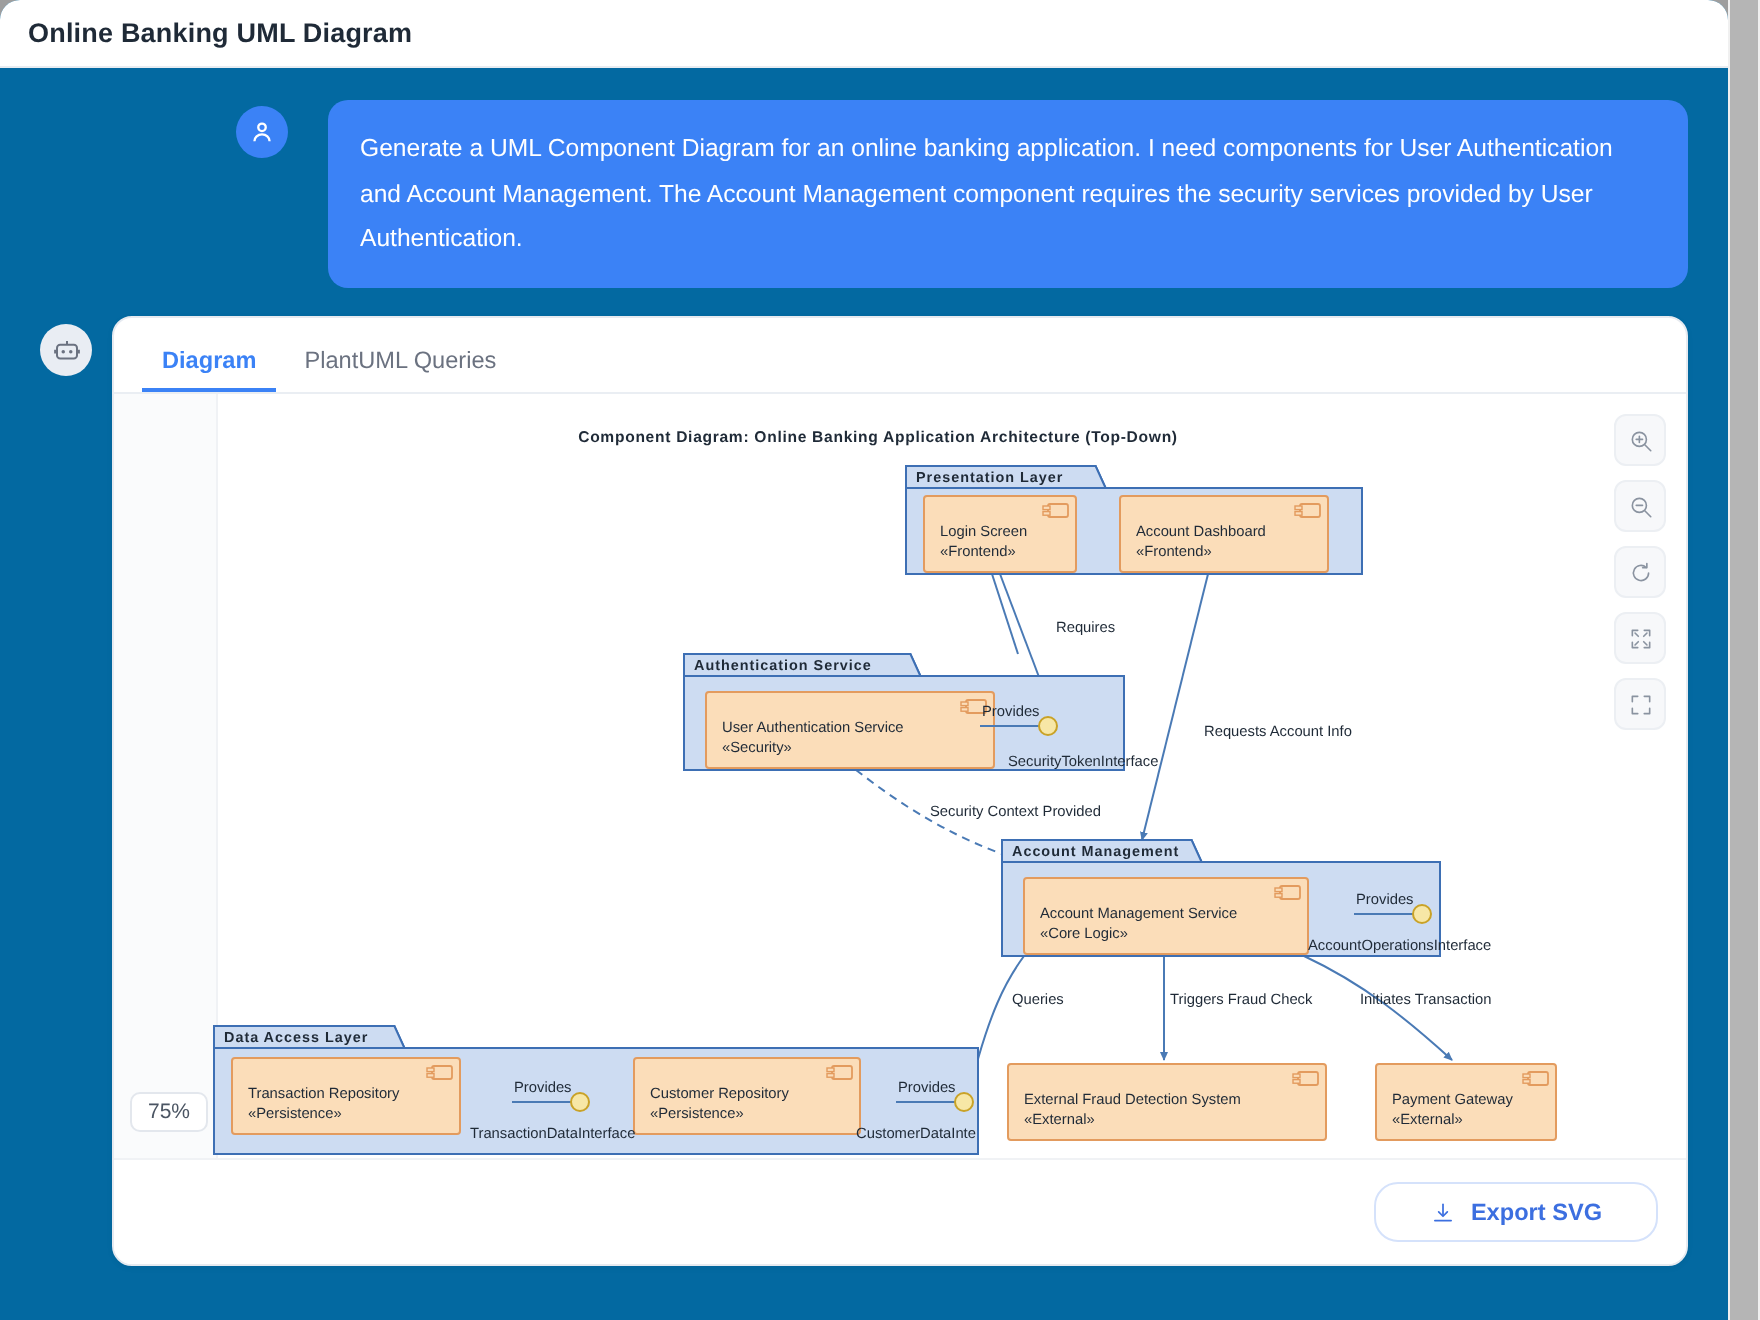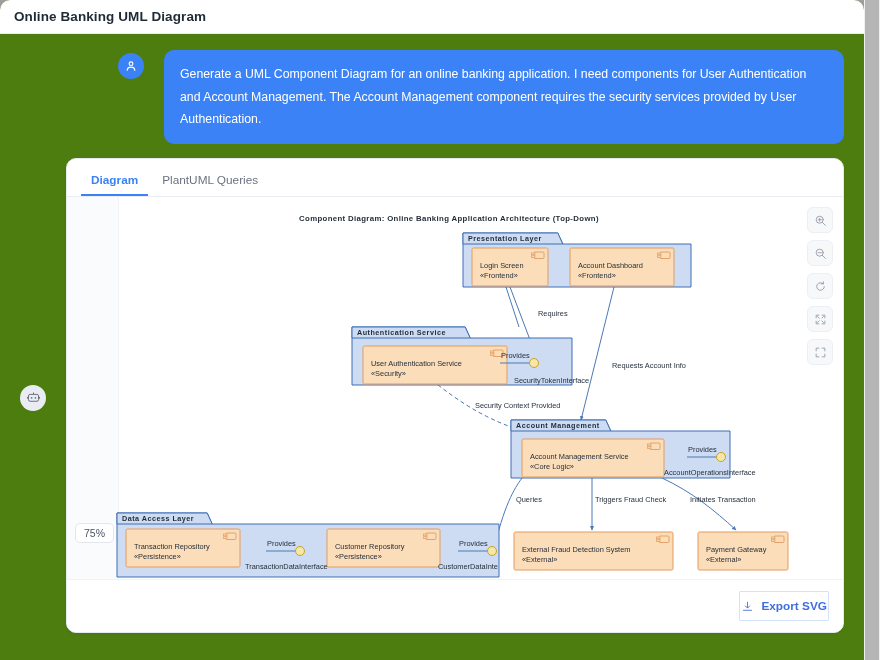--- a/index.html
+++ b/index.html
@@ -6,21 +6,21 @@
   html, body {
     width: 880px; height: 660px;
     font-family: "Liberation Sans", sans-serif;
     background: #9e9e9e;
     overflow: hidden;
   }
   .app-window {
     position: absolute;
     left: 0; top: 0;
     width: 864px; height: 660px;
-    background: #4d7c0f;
+    background: #0369a1;
     border-radius: 10px 10px 0 0;
     overflow: hidden;
   }
   .scroll-track {
     position: absolute;
     right: 0; top: 0;
     width: 16px; height: 660px;
     background: #f0f0f0;
   }
   .scroll-thumb {
@@ -58,21 +58,21 @@
   .bubble-user {
     max-width: 680px;
     background: #3b82f6;
     color: #ffffff;
     border-radius: 10px;
     padding: 13px 16px;
     font-size: 12.3px;
     line-height: 1.85;
   }
 
-  .bot-row { display: flex; align-items: center; gap: 20px; margin-top: 14px; }
+  .bot-row { display: flex; align-items: flex-start; gap: 10px; margin-top: 14px; }
   .avatar-bot {
     width: 26px; height: 26px; border-radius: 50%;
     background: #e9edf3; color: #6b7280;
     display: flex; align-items: center; justify-content: center;
     flex: 0 0 26px; margin-top: 4px;
   }
   .avatar-bot svg { width: 15px; height: 15px; stroke: #6b7280; fill: none; stroke-width: 1.6; }
 
   
   .diagram-card {
@@ -100,21 +100,21 @@
     position: relative;
     height: 382px;
     background: #ffffff;
     overflow: hidden;
   }
   .canvas-gutter {
     position: absolute; left: 0; top: 0; bottom: 0; width: 52px;
     background: #fafbfc; border-right: 1px solid #f0f2f5;
   }
   .zoom-badge {
-    position: absolute; left: 8px; bottom: 36px;
+    position: absolute; left: 8px; bottom: 13px;
     background: #ffffff; border: 1px solid #e3e7ed;
     border-radius: 5px; font-size: 10.5px; color: #4b5563;
     padding: 3px 8px;
   }
   .zoom-tools {
     position: absolute; right: 10px; top: 10px;
     display: flex; flex-direction: column; gap: 7px;
     z-index: 5;
   }
   .ztool {
@@ -136,22 +136,22 @@
     padding: 11px 14px;
     background: #ffffff;
     border-top: 1px solid #f0f2f5;
   }
   .btn {
     display: inline-flex; align-items: center; gap: 7px;
     border: 1px solid #d5e2fb;
     background: #ffffff;
     color: #3c6fe0;
     font-size: 11.8px; font-weight: bold;
-    border-radius: 1px;
-    padding: 7px 1px;
+    border-radius: 12px;
+    padding: 7px 27px;
     cursor: pointer;
   }
   .btn svg { width: 13px; height: 13px; fill: none; stroke: #3c6fe0;
              stroke-width: 1.6; stroke-linecap: round; stroke-linejoin: round; }
 </style>
 </head>
 <body>
 
 <div class="app-window">
 

